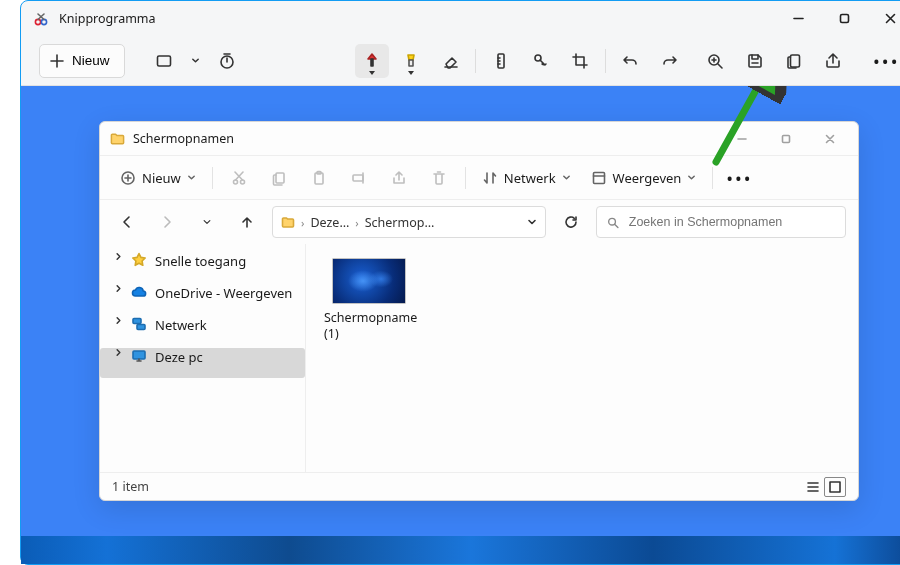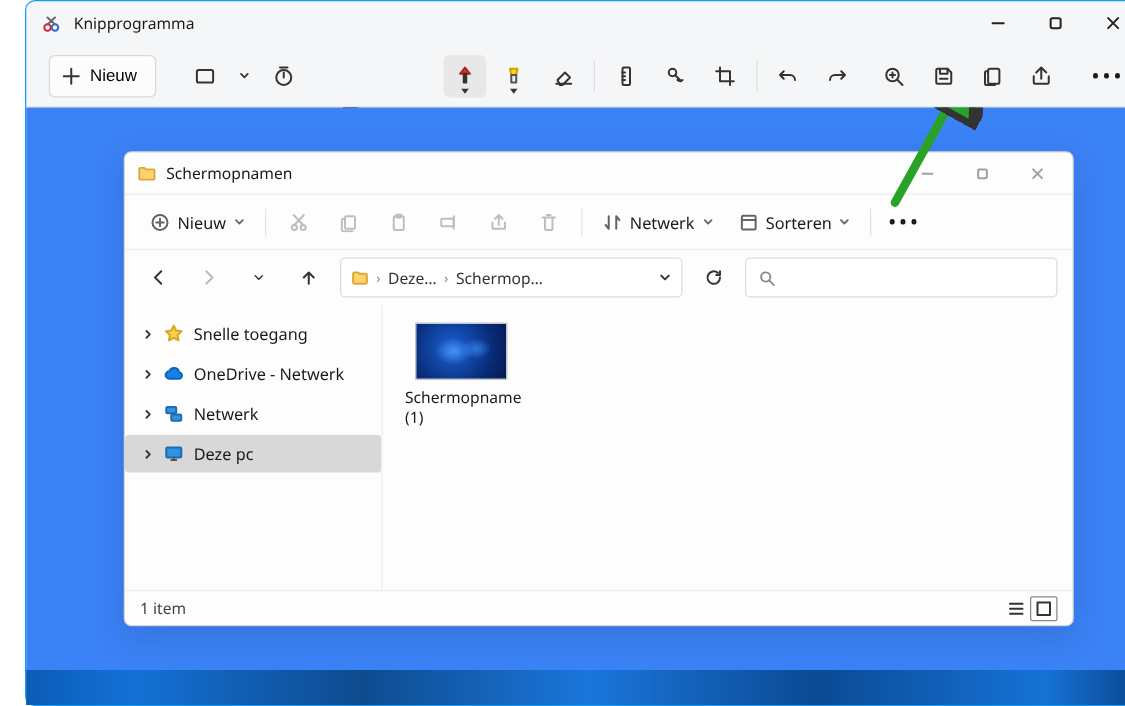--- a/index.html
+++ b/index.html
@@ -56,21 +56,21 @@
   .addr { flex: 1; height: 32px; border: 1px solid #dcdcdc; border-radius: 4px; display: flex; align-items: center; padding: 0 8px; gap: 6px; background: #fff; }
   .addr .crumb { font-size: 12.5px; color: #333; }
   .addr .gt { color: #888; font-size: 11px; }
   .addr .chev-down { margin-left: auto; }
   .refresh { width: 30px; height: 30px; display: flex; align-items: center; justify-content: center; }
   .search { width: 250px; height: 32px; border: 1px solid #dcdcdc; border-radius: 4px; display: flex; align-items: center; padding: 0 10px; gap: 10px; background: #fff; }
   .search input { border: 0; outline: 0; font-size: 12.5px; width: 100%; color: #666; background: transparent; }
 
   .ex-body { flex: 1; display: flex; }
   .sidebar { width: 205px; padding: 8px 0; }
-  .side-item { height: 30px; display: flex; align-items: center; padding-left: 14px; gap: 8px; font-size: 13px; border-radius: 3px; margin-bottom: 2px; }
+  .side-item { height: 30px; display: flex; align-items: flex-start; padding-left: 14px; gap: 8px; font-size: 13px; border-radius: 3px; margin-bottom: 2px; }
   .side-item.selected { background: #d8d8d8; }
   .side-item .exp { width: 9px; height: 9px; }
   .side-item .sicon { width: 16px; height: 16px; }
   .pane { flex: 1; padding: 14px 18px; display: flex; align-content: flex-start; flex-wrap: wrap; gap: 12px; border-left: 1px solid #eee; }
   .file { width: 90px; text-align: left; font-size: 12.5px; line-height: 1.25; }
   .thumb { width: 74px; height: 46px; border: 1px solid #c2c2c2; margin: 0 auto 6px; background: radial-gradient(circle at 40% 45%, #1a5fd4 0%, #1045a3 35%, #082c78 65%, #051a4e 100%); position: relative; border-radius: 1px; overflow: hidden; }
   .thumb::after { content: ""; position: absolute; inset: 0; background: radial-gradient(ellipse 25px 18px at 30px 22px, rgba(80,160,255,.8), transparent 60%), radial-gradient(ellipse 20px 14px at 48px 20px, rgba(60,140,250,.7), transparent 60%); }
   .statusbar { height: 28px; border-top: 1px solid #eee; display: flex; align-items: center; padding: 0 12px; font-size: 12.5px; color: #444; }
   .statusbar .spacer { flex: 1; }
   .view-toggle { width: 22px; height: 20px; display: flex; align-items: center; justify-content: center; border: 1px solid transparent; }
@@ -304,21 +304,21 @@
           <span>Netwerk</span>
           <svg class="chev" viewBox="0 0 10 10">
               <path d="M2 3.5 5 6.5 8 3.5"></path>
             </svg>
         </div>
         <div class="ex-btn">
           <svg viewBox="0 0 16 16">
               <rect x="2.5" y="2.5" width="11" height="11" rx="1"></rect>
               <path d="M2.5 6h11"></path>
             </svg>
-          <span>Sorteren</span>
+          <span>Weergeven</span>
           <svg class="chev" viewBox="0 0 10 10">
               <path d="M2 3.5 5 6.5 8 3.5"></path>
             </svg>
         </div>
         <div class="ex-sep"></div>
         <div class="ex-btn icon-only">
             <span class="dots">•••</span>
           </div>
       </div>
 
@@ -359,20 +359,21 @@
         <div class="refresh">
             <svg viewBox="0 0 14 14" style="width:14px;height:14px">
               <path d="M12 7a5 5 0 1 1-1.7-3.7M12 2v3h-3"></path>
             </svg>
           </div>
         <div class="search">
           <svg viewBox="0 0 14 14" style="width:13px;height:13px;stroke:#888">
               <circle cx="6" cy="6" r="4"></circle>
               <path d="M9 9l4 4"></path>
             </svg>
+          <input placeholder="Zoeken in Schermopnamen" style="">
         </div>
       </div>
 
       <div class="ex-body">
         <div class="sidebar">
           <div class="side-item">
             <svg class="exp" viewBox="0 0 10 10">
                 <path d="M3.5 2 6.5 5 3.5 8"></path>
               </svg>
             <svg class="sicon" viewBox="0 0 16 16">
@@ -380,21 +381,21 @@
               </svg>
             <span>Snelle toegang</span>
           </div>
           <div class="side-item">
             <svg class="exp" viewBox="0 0 10 10">
                 <path d="M3.5 2 6.5 5 3.5 8"></path>
               </svg>
             <svg class="sicon" viewBox="0 0 16 16">
                 <path d="M4.5 12a3 3 0 0 1 0-6 4 4 0 0 1 7.7 1A2.5 2.5 0 0 1 12 12z" fill="#1581e3" stroke="#0e64b7"></path>
               </svg>
-            <span>OneDrive - Netwerk</span>
+            <span>OneDrive - Weergeven</span>
           </div>
           <div class="side-item">
             <svg class="exp" viewBox="0 0 10 10">
                 <path d="M3.5 2 6.5 5 3.5 8"></path>
               </svg>
             <svg class="sicon" viewBox="0 0 16 16">
                 <rect x="2" y="2.5" width="8" height="5" rx="1" fill="#2f93e0" stroke="#1c6db1"></rect>
                 <rect x="6" y="8.5" width="8" height="5" rx="1" fill="#2f93e0" stroke="#1c6db1"></rect>
               </svg>
             <span>Netwerk</span>

